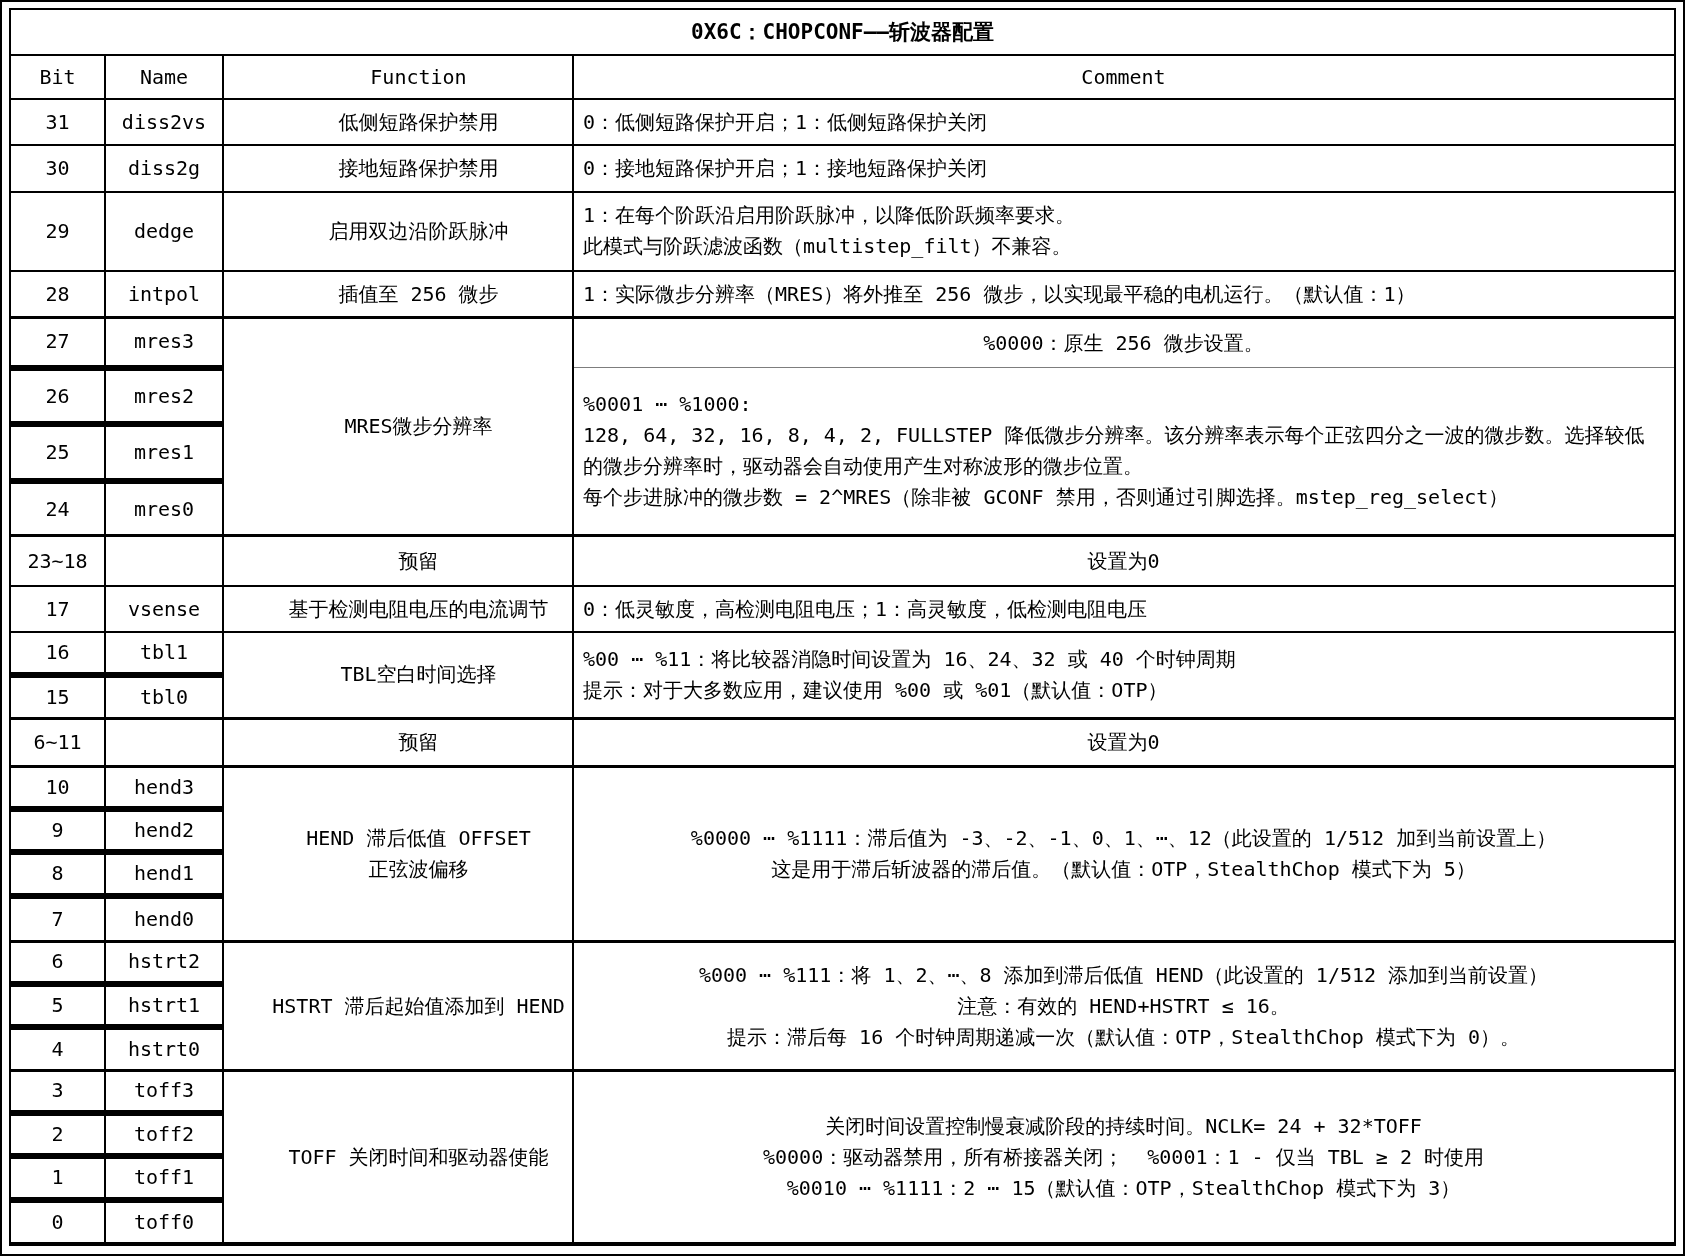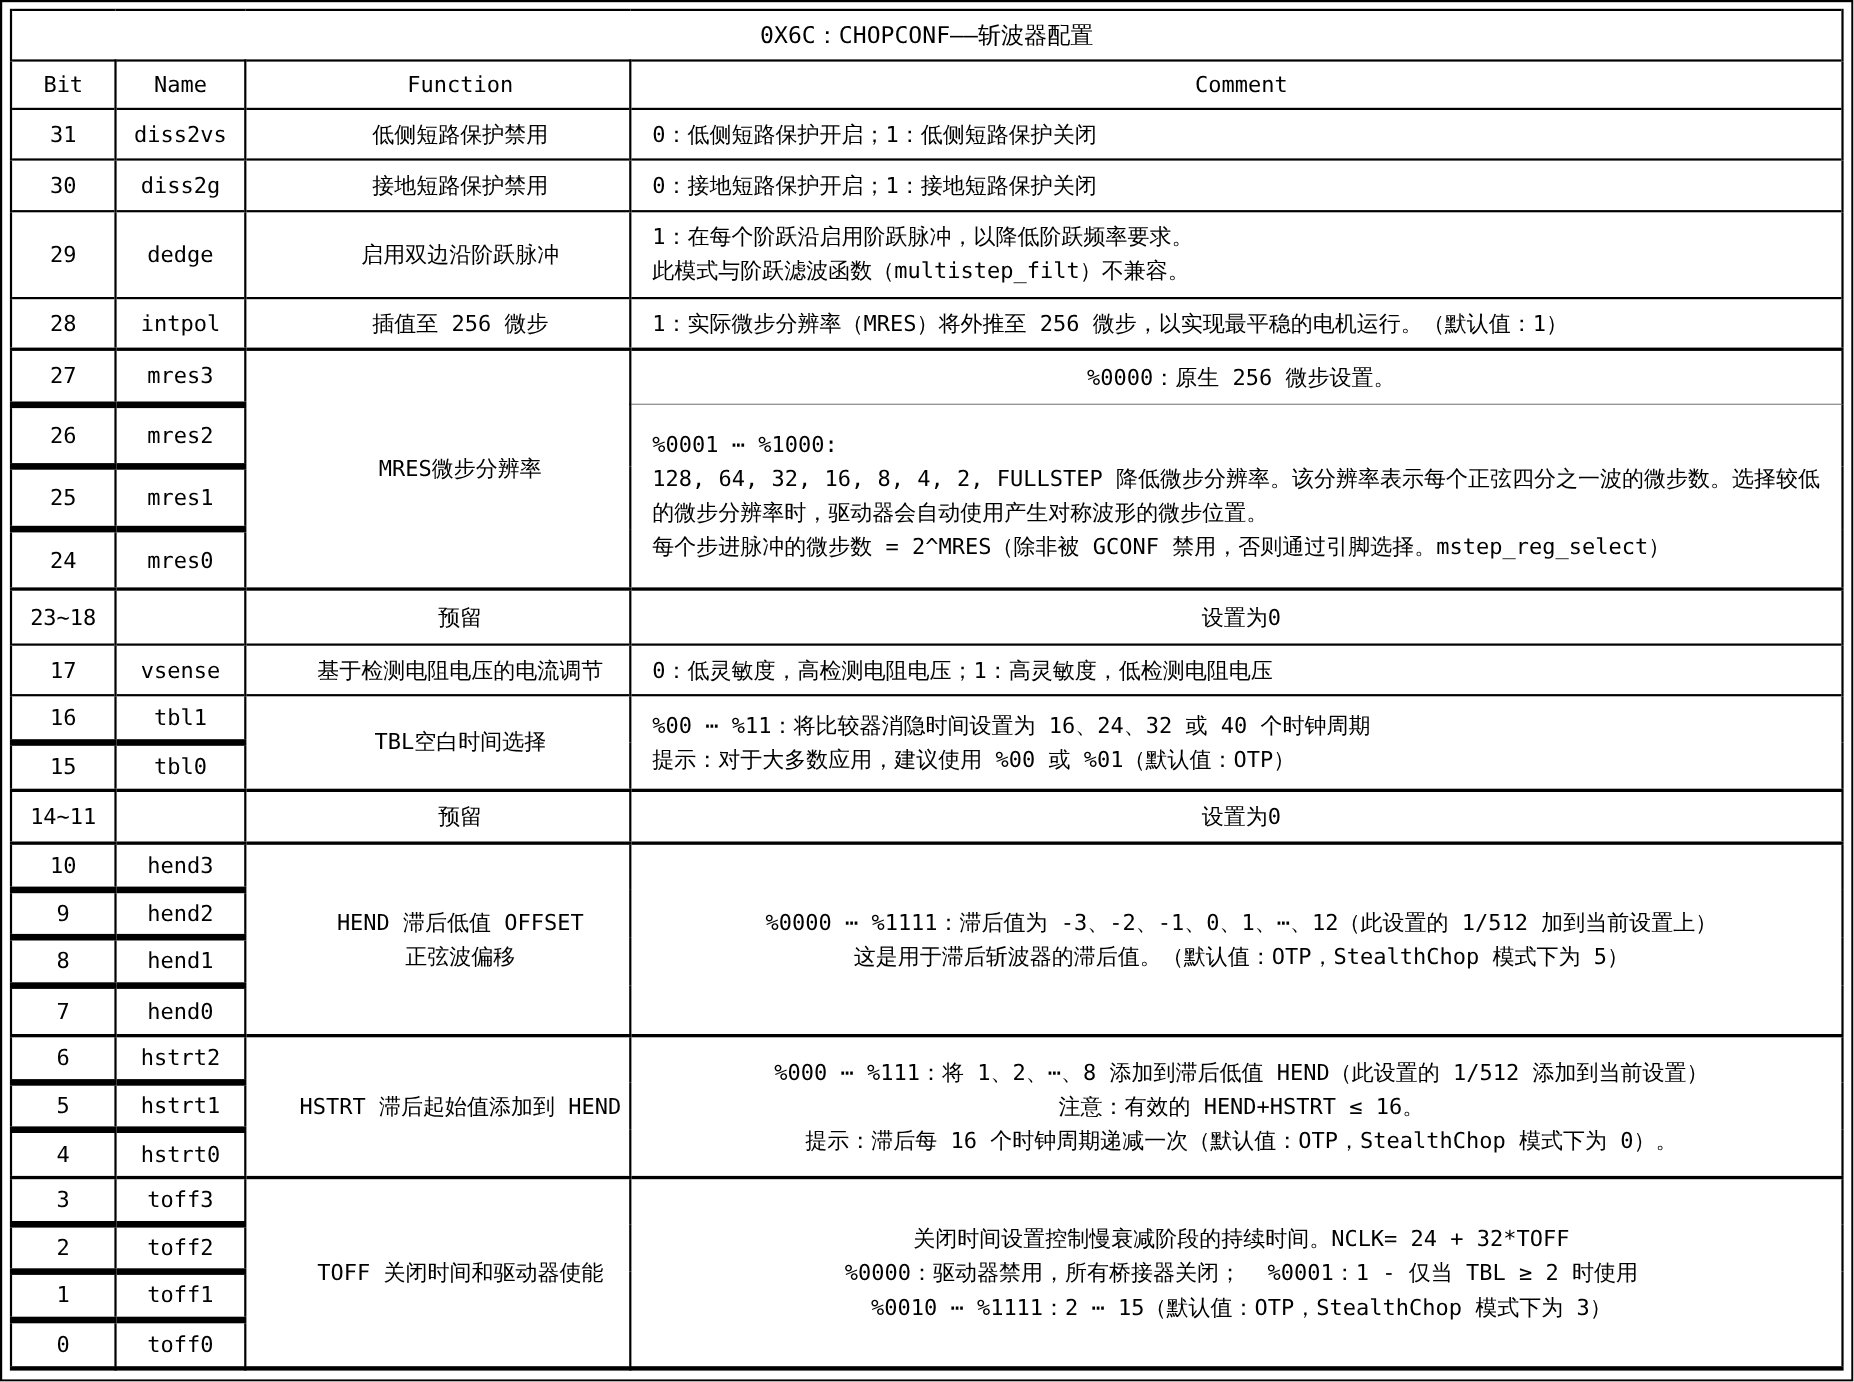--- a/index.html
+++ b/index.html
@@ -7,25 +7,25 @@
        font-family:"DejaVu Sans Mono","DejaVu Sans","Liberation Mono",monospace,sans-serif;color:#000;}
   .page{box-sizing:border-box;width:1685px;height:1256px;border:2px solid #000;
         padding:6px 7px 8px 7px;background:#fff;}
   table{width:100%;height:100%;border-collapse:collapse;table-layout:fixed;
         border:2px solid #000;border-bottom:4px solid #000;}
   td{border-left:2px solid #000;border-right:2px solid #000;border-top:none;border-bottom:none;
      padding:2px 6px;font-size:20px;line-height:1.55;vertical-align:middle;overflow:hidden;}
   tr.gs > td{border-top:2px solid #000;}          
   tr.heavy > td{border-top:3px solid #000;text-align:center;}       
   tr.sub > td{border-top:6px solid #000000;}      
-  td.title-cell{text-align:center;font-size:21px;font-weight:normal;}
+  td.title-cell{text-align:center;font-size:21px;font-weight:bold;}
   tr.head td{text-align:center;}
   td.bit,td.nm{text-align:center;}
   td.func{text-align:center;white-space:pre-line;padding-left:47px;}
-  td.comment{text-align:left;white-space:pre-wrap;padding-left:19px;padding-right:10px;}
+  td.comment{text-align:left;white-space:pre-wrap;padding-left:9px;padding-right:10px;}
   td.comment.center{text-align:center;}
 </style>
 </head>
 <body>
 
 <div class="page">
 <table>
   <colgroup>
     <col style="width:95px">
         <col style="width:118px">
@@ -116,21 +116,21 @@
     <td class="func" rowspan="2">TBL空白时间选择</td>
     <td class="comment" rowspan="2">%00 ⋯ %11：将比较器消隐时间设置为 16、24、32 或 40 个时钟周期
 提示：对于大多数应用，建议使用 %00 或 %01（默认值：OTP）</td>
   </tr>
   <tr class="sub" style="height:41px">
     <td class="bit">15</td>
     <td class="nm">tbl0</td>
   </tr>
 
   <tr class="heavy" style="height:46px">
-    <td class="bit">14~11</td>
+    <td class="bit">6~11</td>
     <td class="nm"></td>
     <td class="func">预留</td>
     <td class="comment center">设置为0</td>
   </tr>
 
   <tr class="heavy" style="height:41px">
     <td class="bit">10</td>
     <td class="nm">hend3</td>
     <td class="func" rowspan="4">HEND 滞后低值 OFFSET
 正弦波偏移</td>

